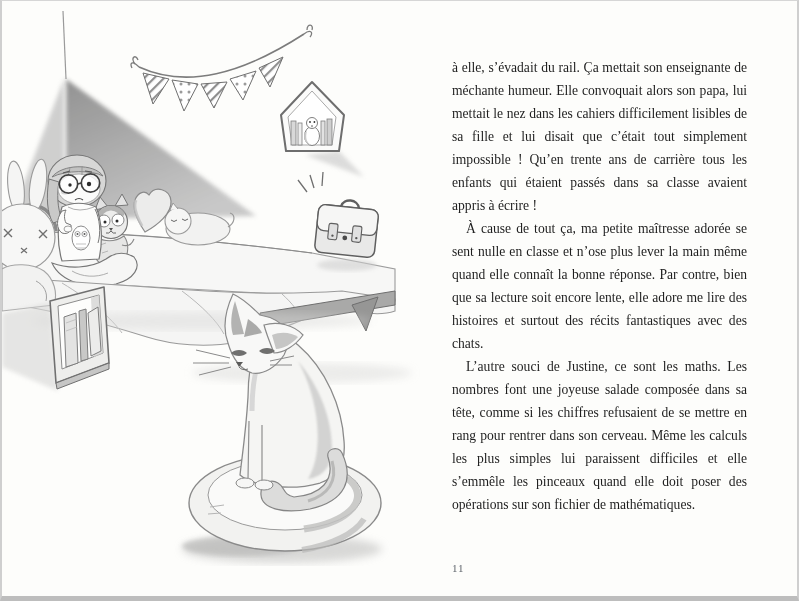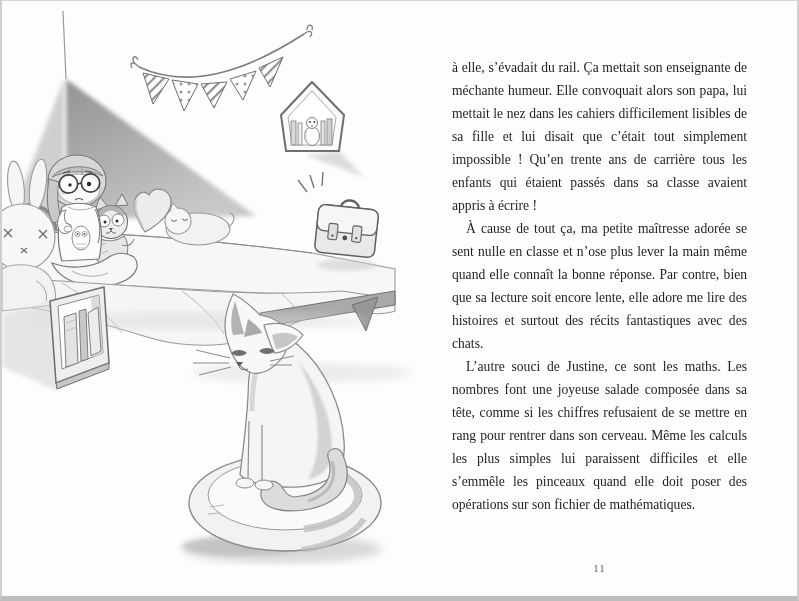--- a/index.html
+++ b/index.html
@@ -11,21 +11,21 @@
   }
   .illus{position:absolute;left:0;top:0;}
   .text-col{
     position:absolute;left:450px;top:55px;width:295px;
     font-family:"Liberation Serif","DejaVu Serif",serif;
     font-size:13.6px;line-height:23px;color:#1e1e1e;text-align:justify;
   }
   .para{margin:0;}
   .para.indent{text-indent:14px;}
   .page-number{
-    position:absolute;left:450px;top:561px;width:295px;text-align:center;
+    position:absolute;left:450px;top:561px;width:295px;text-align:left;
     font-family:"Liberation Serif","DejaVu Serif",serif;
     font-size:11px;color:#60666e;letter-spacing:1px;
   }
 </style>
 </head>
 <body>
 
 <div class="frame">
 
   <svg class="illus" width="440" height="601" viewBox="0 0 440 601" role="img" aria-label="Pencil drawing of a child's bedroom: a girl with round glasses sits on her bed among plush toys (a cat, a heart pillow, a sleeping cat and a bunny), pennant bunting and a house-shaped shelf with a bird hang on the wall, a school satchel rests at the foot of the bed, books fill a small cube shelf, and a slender cat sits on a round pet bed in the foreground.">

